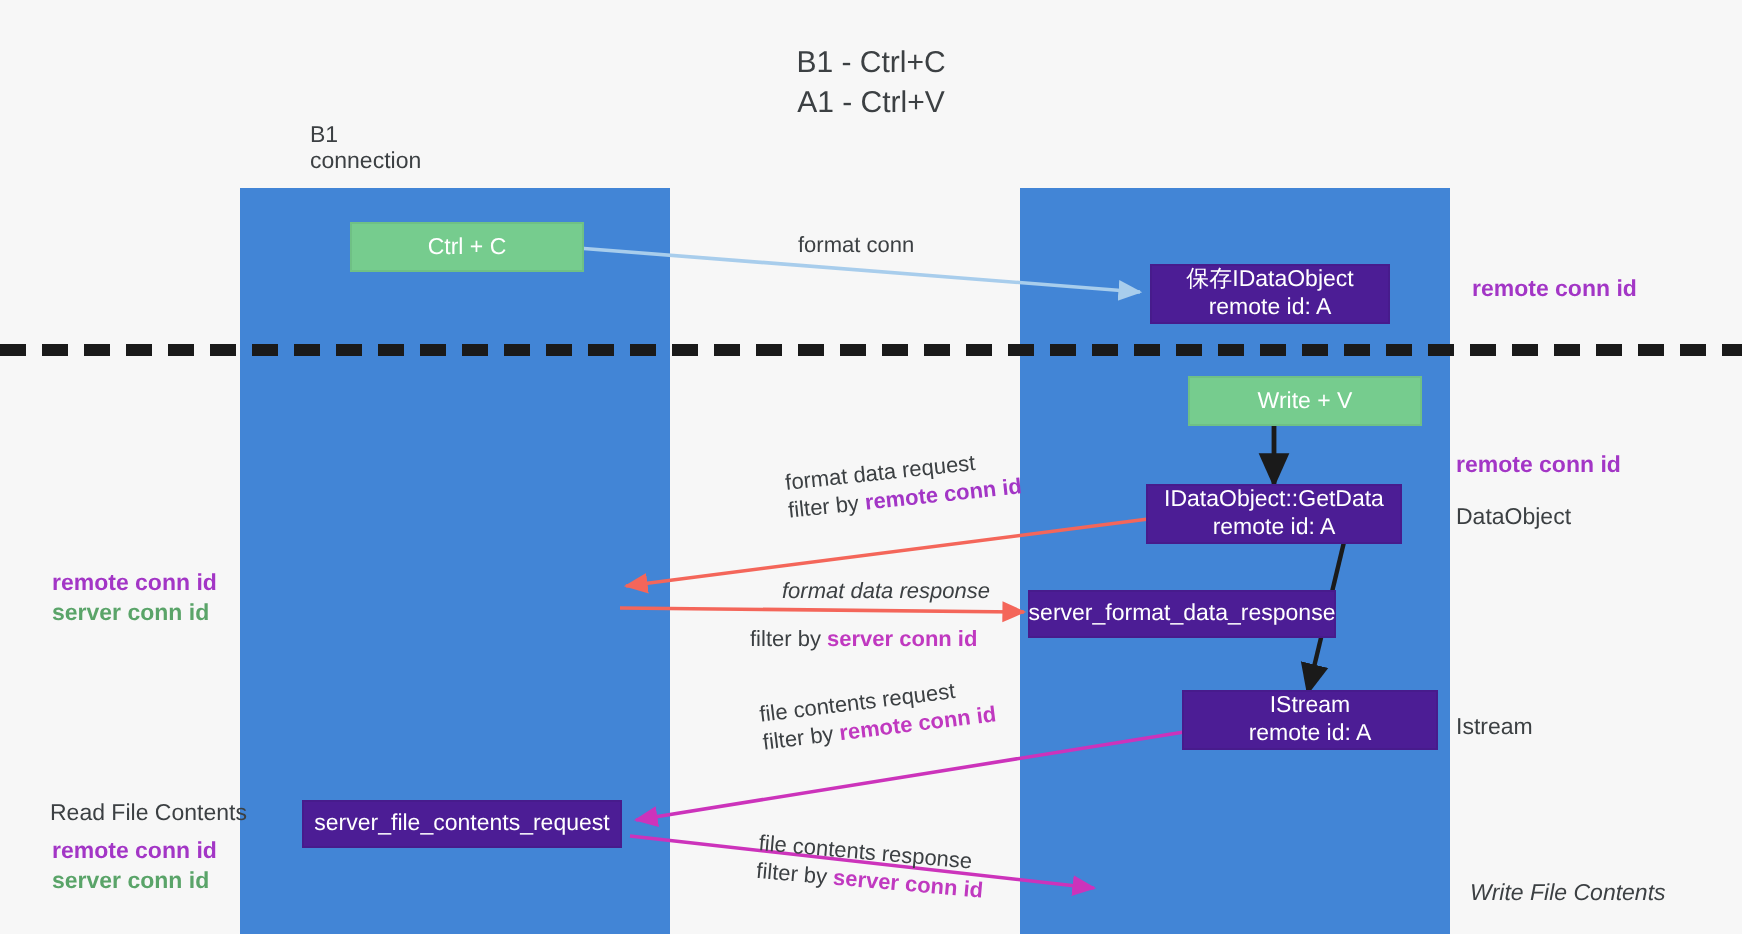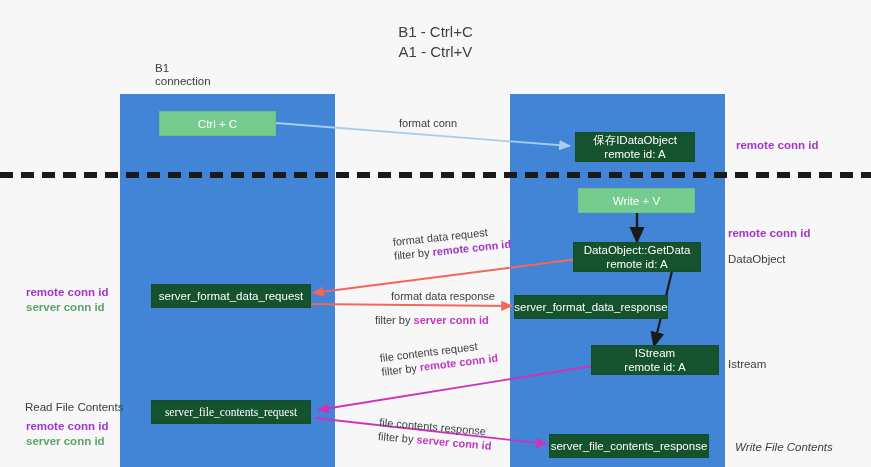--- a/index.html
+++ b/index.html
@@ -27,22 +27,22 @@
   
   .lane{position:absolute;background:#4285d6;}
 
   
   .node{
     position:absolute;box-sizing:border-box;
     display:flex;flex-direction:column;align-items:center;justify-content:center;
     color:#ffffff;font-size:11.5px;line-height:14px;text-align:center;
     border:1px solid rgba(0,0,0,0.06);
   }
-  .node.green{background:#76c893;background:#76cc8e;}
-  .node.orange{background:#14532d;}
+  .node.green{background:#76c893;background:#76cc8e;margin-left:16px;}
+  .node.orange{background:#4c1d95;}
   .node span{display:block;}
 
   
   .ann{position:absolute;font-size:11.5px;line-height:15px;}
   .ann .purple{color:#a336c6;font-weight:bold;}
   .ann .green{color:#5aa469;font-weight:bold;}
   .ann .plain{color:#3c4043;}
 
   
   .elabel{
@@ -113,53 +113,47 @@
   <div class="node orange" style="left:575px;top:116px;width:120px;height:30px;">
     <span>保存IDataObject</span>
     <span>remote id: A</span>
   </div>
 
   <div class="node green" style="left:578px;top:172px;width:117px;height:25px;">
     <span>Write + V</span>
   </div>
 
   <div class="node orange" style="left:573px;top:226px;width:128px;height:30px;">
-    <span>DataObject::GetData</span>
+    <span>IDataObject::GetData</span>
     <span>remote id: A</span>
   </div>
 
-  <div class="node orange" style="left:151px;top:268px;width:160px;height:24px;">
-    <span>server_format_data_request</span>
-  </div>
 
   <div class="node orange" style="left:514px;top:279px;width:154px;height:24px;">
     <span>server_format_data_response</span>
   </div>
 
   <div class="node orange" style="left:591px;top:329px;width:128px;height:30px;">
     <span>IStream</span>
     <span>remote id: A</span>
   </div>
 
-  <div class="node orange" style="left:151px;top:384px;width:160px;height:24px;font-family:Liberation Serif, serif;">
+  <div class="node orange" style="left:151px;top:384px;width:160px;height:24px;">
     <span>server_file_contents_request</span>
   </div>
 
-  <div class="node orange" style="left:549px;top:418px;width:160px;height:24px;">
-    <span>server_file_contents_response</span>
-  </div>
 
   <div class="elabel" style="left:399px;top:100px;">format conn</div>
 
   <div class="elabel" style="left:392px;top:219px;transform:rotate(-6deg);">
     <div>format data request</div>
     <div><span>filter by </span><b class="m2">remote conn id</b></div>
   </div>
 
-  <div class="elabel" style="left:391px;top:273px;">
+  <div class="elabel" style="left:391px;top:273px;font-style:italic;">
     <div>format data response</div>
   </div>
   <div class="elabel" style="left:375px;top:297px;">
     <span>filter by </span><b class="m">server conn id</b>
   </div>
 
   <div class="elabel" style="left:379px;top:335px;transform:rotate(-7deg);">
     <div>file contents request</div>
     <div><span>filter by </span><b class="m">remote conn id</b></div>
   </div>

